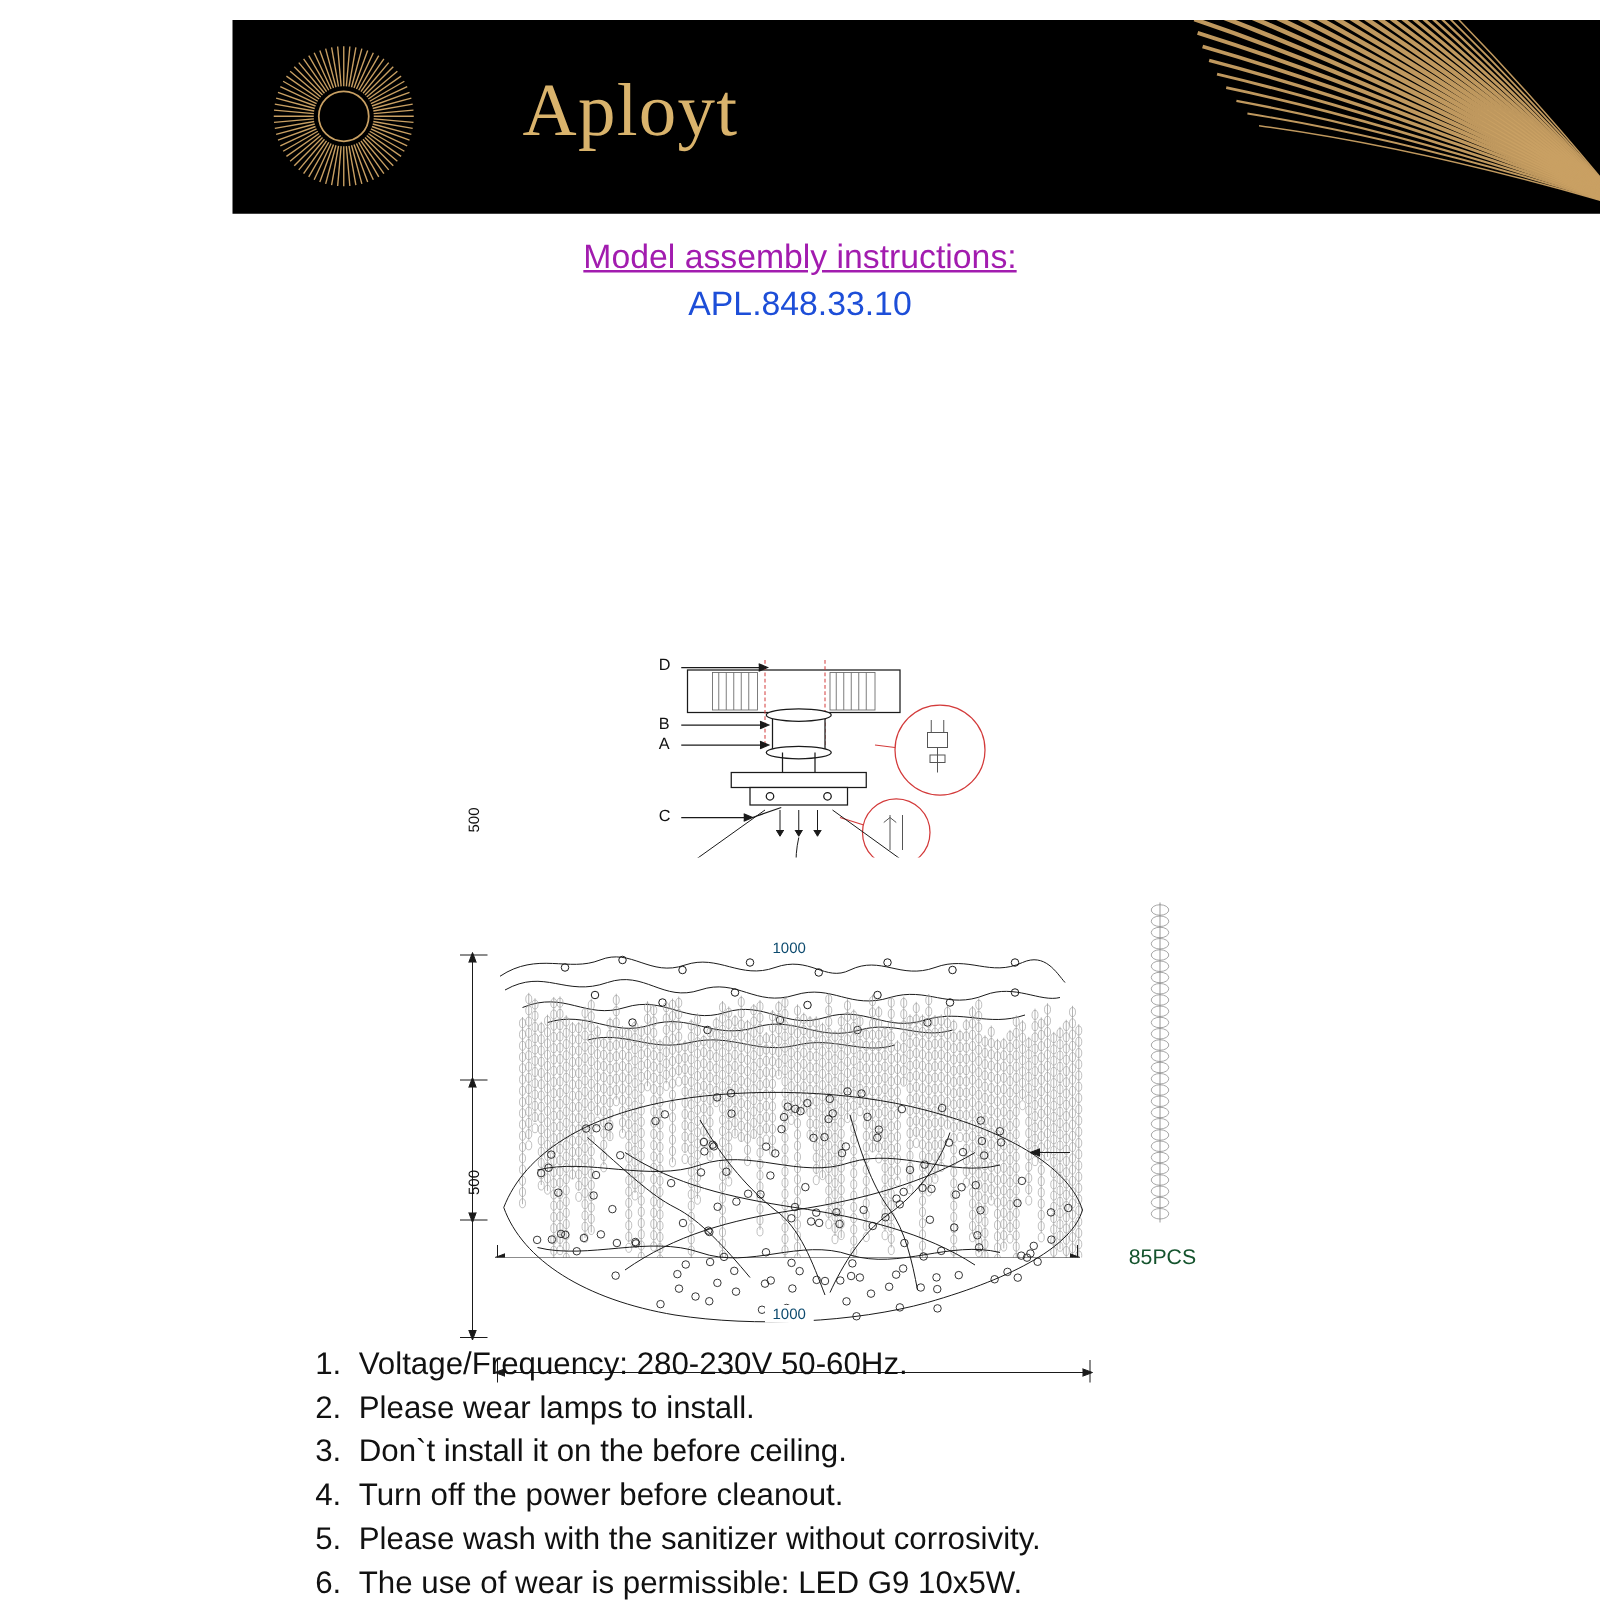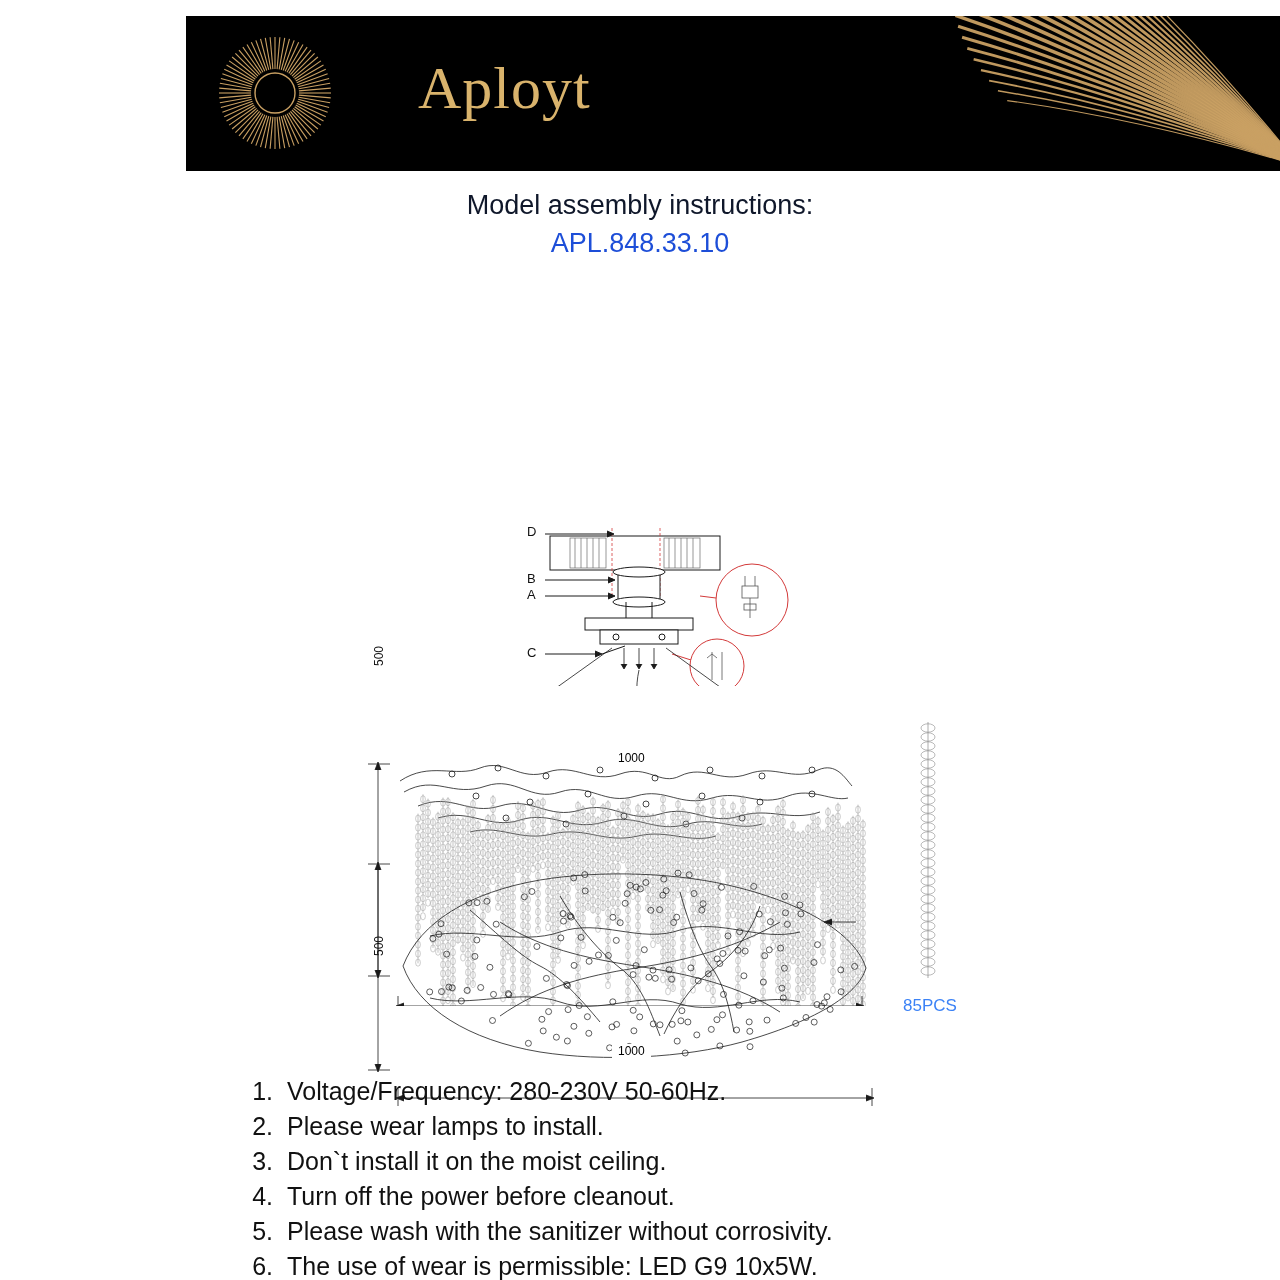--- a/index.html
+++ b/index.html
@@ -58,22 +58,23 @@
   
   .title-block {
     position: absolute;
     left: 0;
     top: 170px;
     width: 1280px;
     text-align: center;
   }
   .title-line1 {
     font-size: 27px;
-    color: #0f172a;
+    color: #a21caf;
     line-height: 38px;
+    text-decoration: underline;
   }
   .title-line2 {
     font-size: 27px;
     color: #1d4ed8;
     line-height: 38px;
   }
   
   .diagram {
     position: absolute;
     left: 0;
@@ -83,34 +84,34 @@
   }
   .callout-label {
     position: absolute;
     font-size: 13px;
     color: #111;
     font-family: "Liberation Sans", sans-serif;
   }
   .dim-text {
     position: absolute;
     font-size: 12px;
-    color: #000000;
+    color: #0c4a6e;
   }
   .dim-vert {
     position: absolute;
     font-size: 12px;
     color: #111;
     transform: rotate(-90deg);
     transform-origin: left top;
     white-space: nowrap;
   }
   .pcs-text {
     position: absolute;
     font-size: 17px;
-    color: #3b82f6;
+    color: #14532d;
   }
   
   .notes {
     position: absolute;
     left: 233px;
     top: 1058px;
     width: 900px;
   }
   .note-row {
     display: flex;
@@ -2363,21 +2364,21 @@
     <div class="note-row">
       <div class="note-num">1.</div>
       <div class="note-text">Voltage/Frequency: 280-230V 50-60Hz.</div>
     </div>
     <div class="note-row">
       <div class="note-num">2.</div>
       <div class="note-text">Please wear lamps to install.</div>
     </div>
     <div class="note-row">
       <div class="note-num">3.</div>
-      <div class="note-text">Don`t install it on the moist ceiling.</div>
+      <div class="note-text">Don`t install it on the before ceiling.</div>
     </div>
     <div class="note-row">
       <div class="note-num">4.</div>
       <div class="note-text">Turn off the power before cleanout.</div>
     </div>
     <div class="note-row">
       <div class="note-num">5.</div>
       <div class="note-text">Please wash with the sanitizer without corrosivity.</div>
     </div>
     <div class="note-row">

